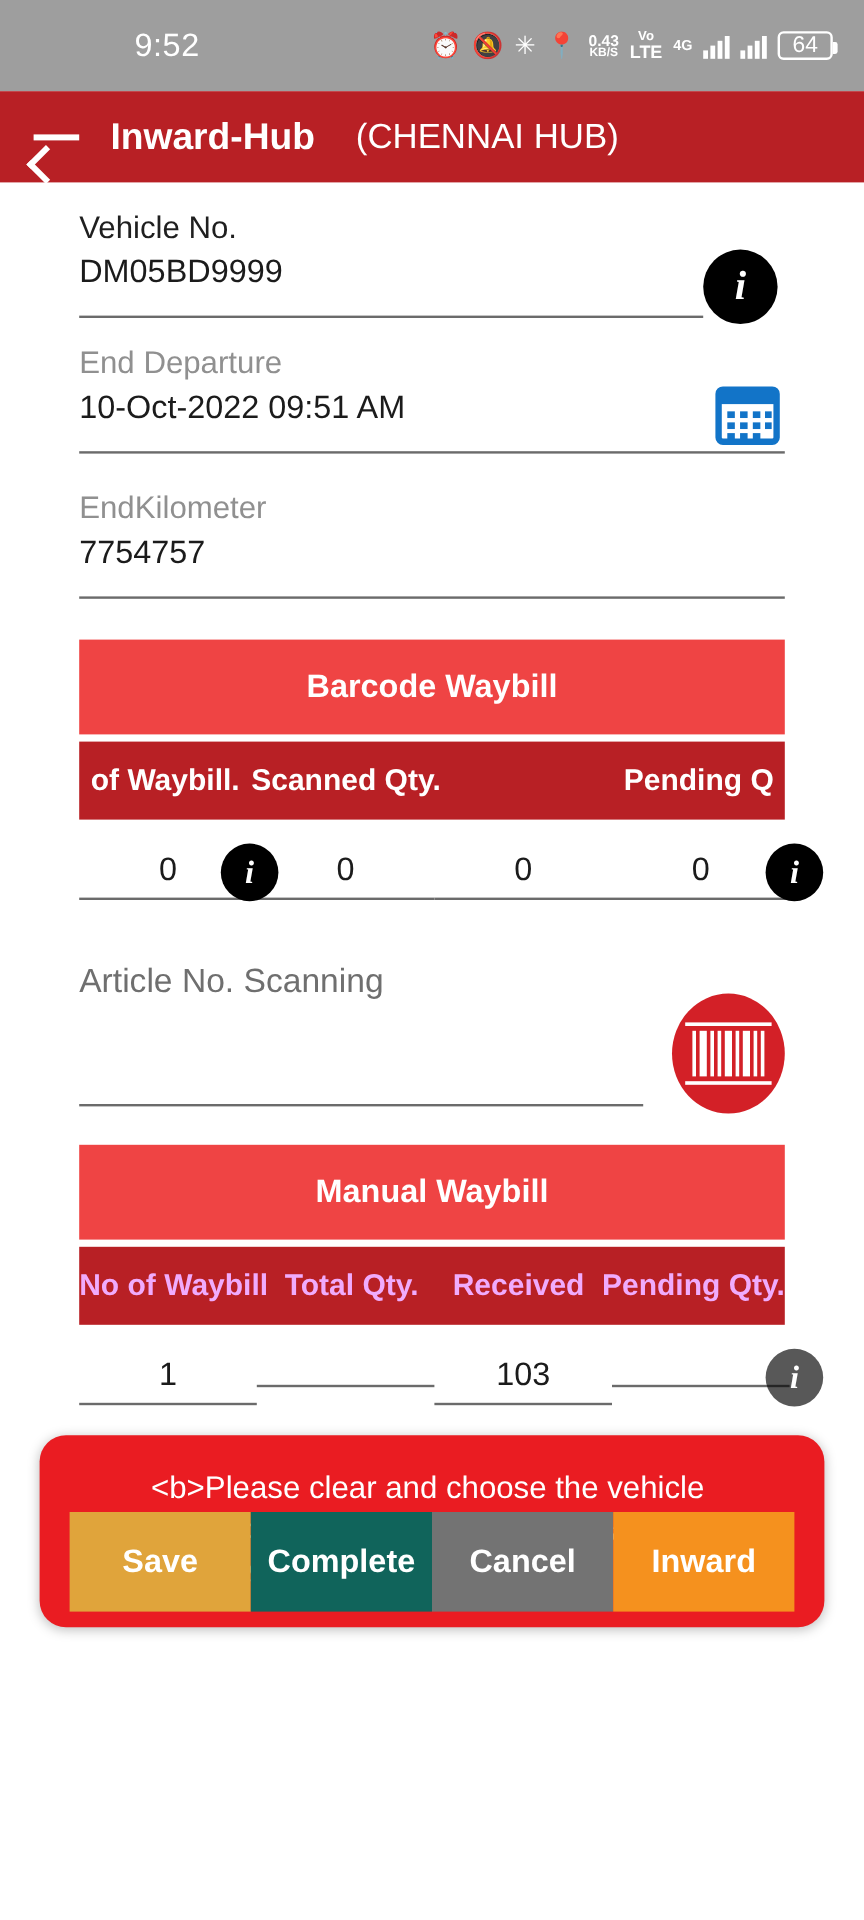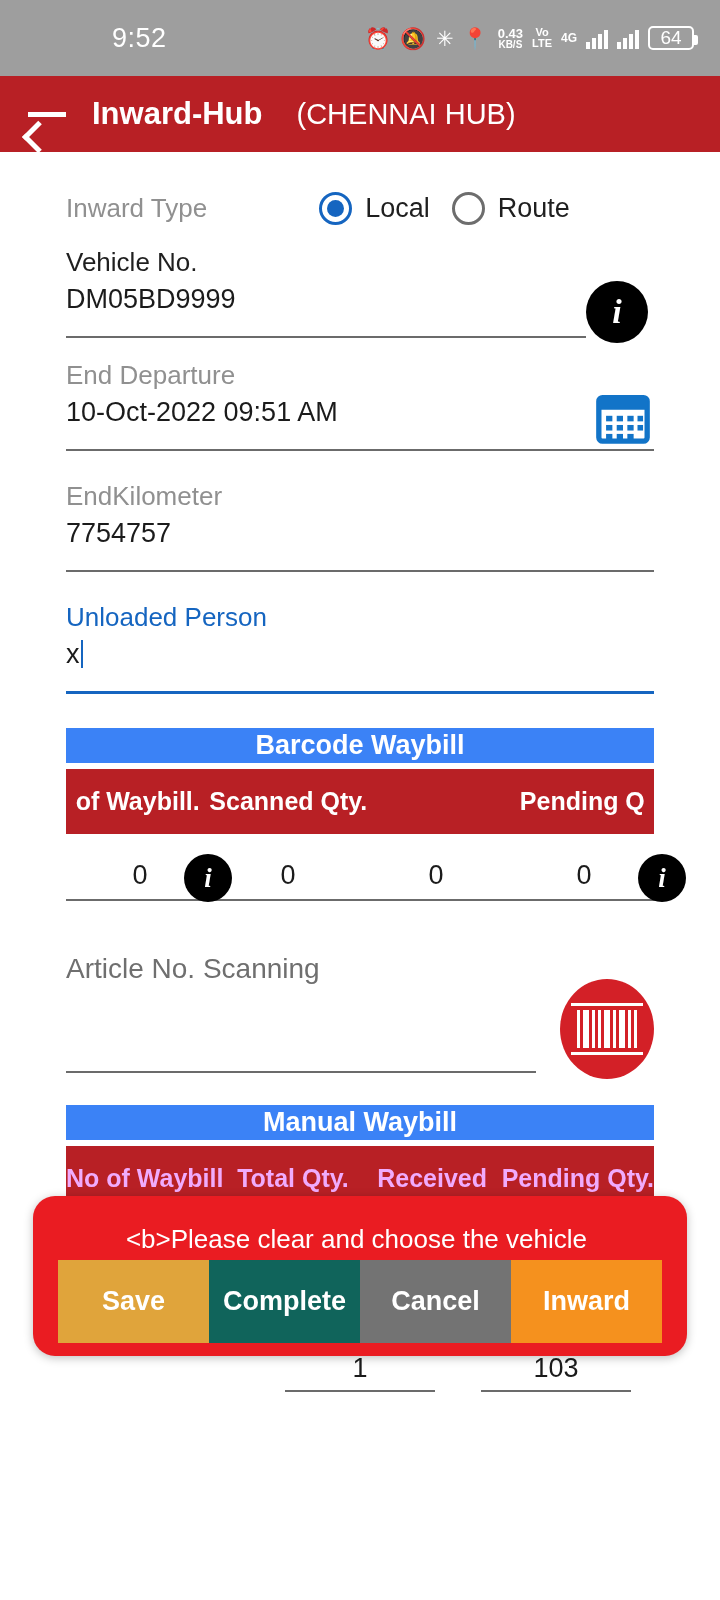--- a/index.html
+++ b/index.html
@@ -16,21 +16,21 @@
     height: 76px; background: #9e9e9e; color: #fff;
     display: flex; align-items: center; justify-content: space-between;
     padding: 0 26px;
   }
   .statusbar .time { font-size: 27px; font-weight: 500; letter-spacing: .5px; margin-left: 86px;}
   .status-icons { display: flex; align-items: center; gap: 9px; }
   .status-icons .ic { font-size: 21px; line-height: 1; display:inline-block; }
   .kbs { font-size: 13px; line-height: 1.0; text-align: center; font-weight:700; }
   .kbs small { display:block; font-size: 10px; font-weight:700; }
   .volte { font-size: 11px; font-weight: 700; text-align:center; line-height:1.0;}
-  .volte small { display:block; font-size: 11px; }
+  .volte small { display:block; font-size: 15px; }
   .sig { display: inline-flex; align-items: flex-end; gap: 2px; height: 22px; }
   .sig i { display:block; width: 4px; background:#fff; }
   .sig i:nth-child(1){height:7px}.sig i:nth-child(2){height:11px}
   .sig i:nth-child(3){height:15px}.sig i:nth-child(4){height:19px}
   .net4g { font-size: 12px; font-weight:700; }
   .battery {
     border: 2px solid #fff; border-radius: 5px; width: 46px; height: 24px;
     font-size: 19px; display:flex; align-items:center; justify-content:center;
     position: relative;
   }
@@ -85,22 +85,22 @@
     font-family: "Liberation Serif", serif;
   }
   .cal-icon { position:absolute; right: 0; top: 28px; width: 62px; height: 58px; }
 
   
   .w-vehicle { width: 520px; }
   .w-full { width: 100%; }
 
   
   .sec-bar {
-    background:#3b82f6; color:#fff; text-align:center; font-weight:700;
-    font-size: 27px; padding: 2px 0; margin-top: 34px;
+    background:#ef4444; color:#fff; text-align:center; font-weight:700;
+    font-size: 27px; padding: 24px 0; margin-top: 34px;
   }
   .hdr-bar {
     background:#b82025; color:#fff; font-weight:700; font-size: 25px;
     display:flex; padding: 18px 0; margin-top: 6px;
   }
   .hdr-bar > div { flex:1; text-align:center; white-space:nowrap; }
 
   .val-row { display:flex; align-items:center; margin-top: 26px; position:relative;}
   .val-cell { flex:1; display:flex; justify-content:center; }
   .val-cell .u {
@@ -186,33 +186,20 @@
   </div>
 
   <div class="appbar">
     <div class="back-arrow"></div>
     <div class="app-title">Inward-Hub</div>
     <div class="app-sub">(CHENNAI HUB)</div>
   </div>
 
   <div class="content">
 
-    <div class="row-type">
-      <div class="label-muted">Inward Type</div>
-      <div class="radios">
-        <div class="radio on">
-          <span class="dot"></span>
-          <span>Local</span>
-        </div>
-        <div class="radio">
-          <span class="dot"></span>
-          <span>Route</span>
-        </div>
-      </div>
-    </div>
 
     <div class="field">
       <span class="flabel label-dark">Vehicle No.</span>
       <div class="fvalue w-vehicle">DM05BD9999</div>
       <div class="info-badge" style="right:6px; top:34px;">i</div>
     </div>
 
     <div class="field">
       <span class="flabel label-muted">End Departure</span>
       <div class="fvalue w-full">10-Oct-2022 09:51 AM</div>
@@ -233,24 +220,20 @@
           <rect x="13.8" y="19" width="2.6" height="2.1"></rect>
         </g>
       </svg>
     </div>
 
     <div class="field" style="margin-top:30px">
       <span class="flabel label-muted">EndKilometer</span>
       <div class="fvalue w-full">7754757</div>
     </div>
 
-    <div class="field focus" style="margin-top:30px">
-      <span class="flabel label-blue">Unloaded Person</span>
-      <div class="fvalue w-full"><span>x</span><span class="caret"></span></div>
-    </div>
 
     <div class="sec-bar">Barcode Waybill</div>
 
     <div class="hdr-bar">
       <div>of Waybill.</div>
       <div>Scanned Qty.</div>
       <div></div>
       <div>Pending Q</div>
     </div>
 

